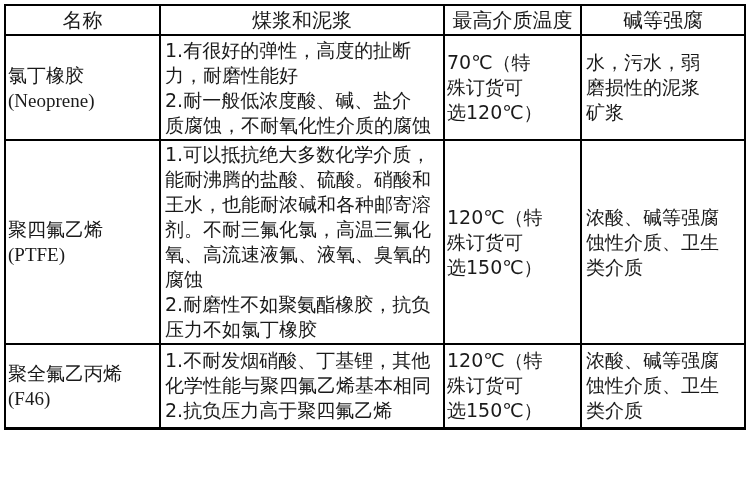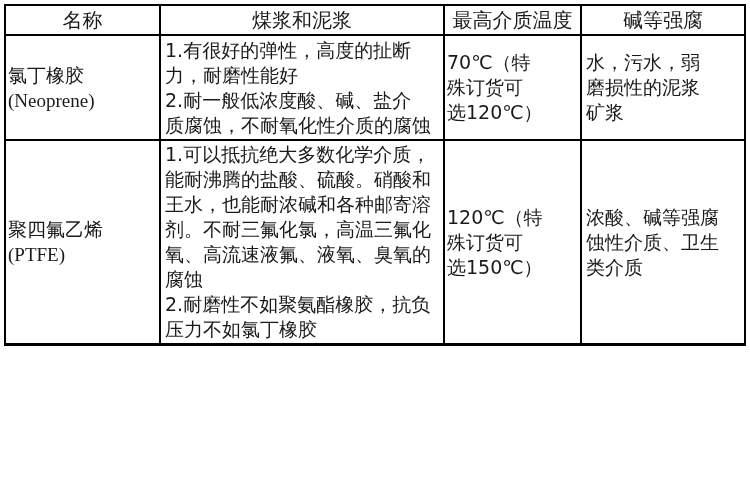--- a/index.html
+++ b/index.html
@@ -86,14 +86,27 @@
 腐蚀
 2.耐磨性不如聚氨酯橡胶，抗负
 压力不如氯丁橡胶</td>
       <td class="cell-temp">120℃（特
 殊订货可
 选150℃）</td>
       <td class="cell-app">浓酸、碱等强腐
 蚀性介质、卫生
 类介质</td>
     </tr>
+    <tr style="height:84px;">
+      <td class="cell-name">聚全氟乙丙烯
+(F46)</td>
+      <td class="cell-perf">1.不耐发烟硝酸、丁基锂，其他
+化学性能与聚四氟乙烯基本相同
+2.抗负压力高于聚四氟乙烯</td>
+      <td class="cell-temp">120℃（特
+殊订货可
+选150℃）</td>
+      <td class="cell-app">浓酸、碱等强腐
+蚀性介质、卫生
+类介质</td>
+    </tr>
   </tbody>
 </table>
 
 </body></html>

